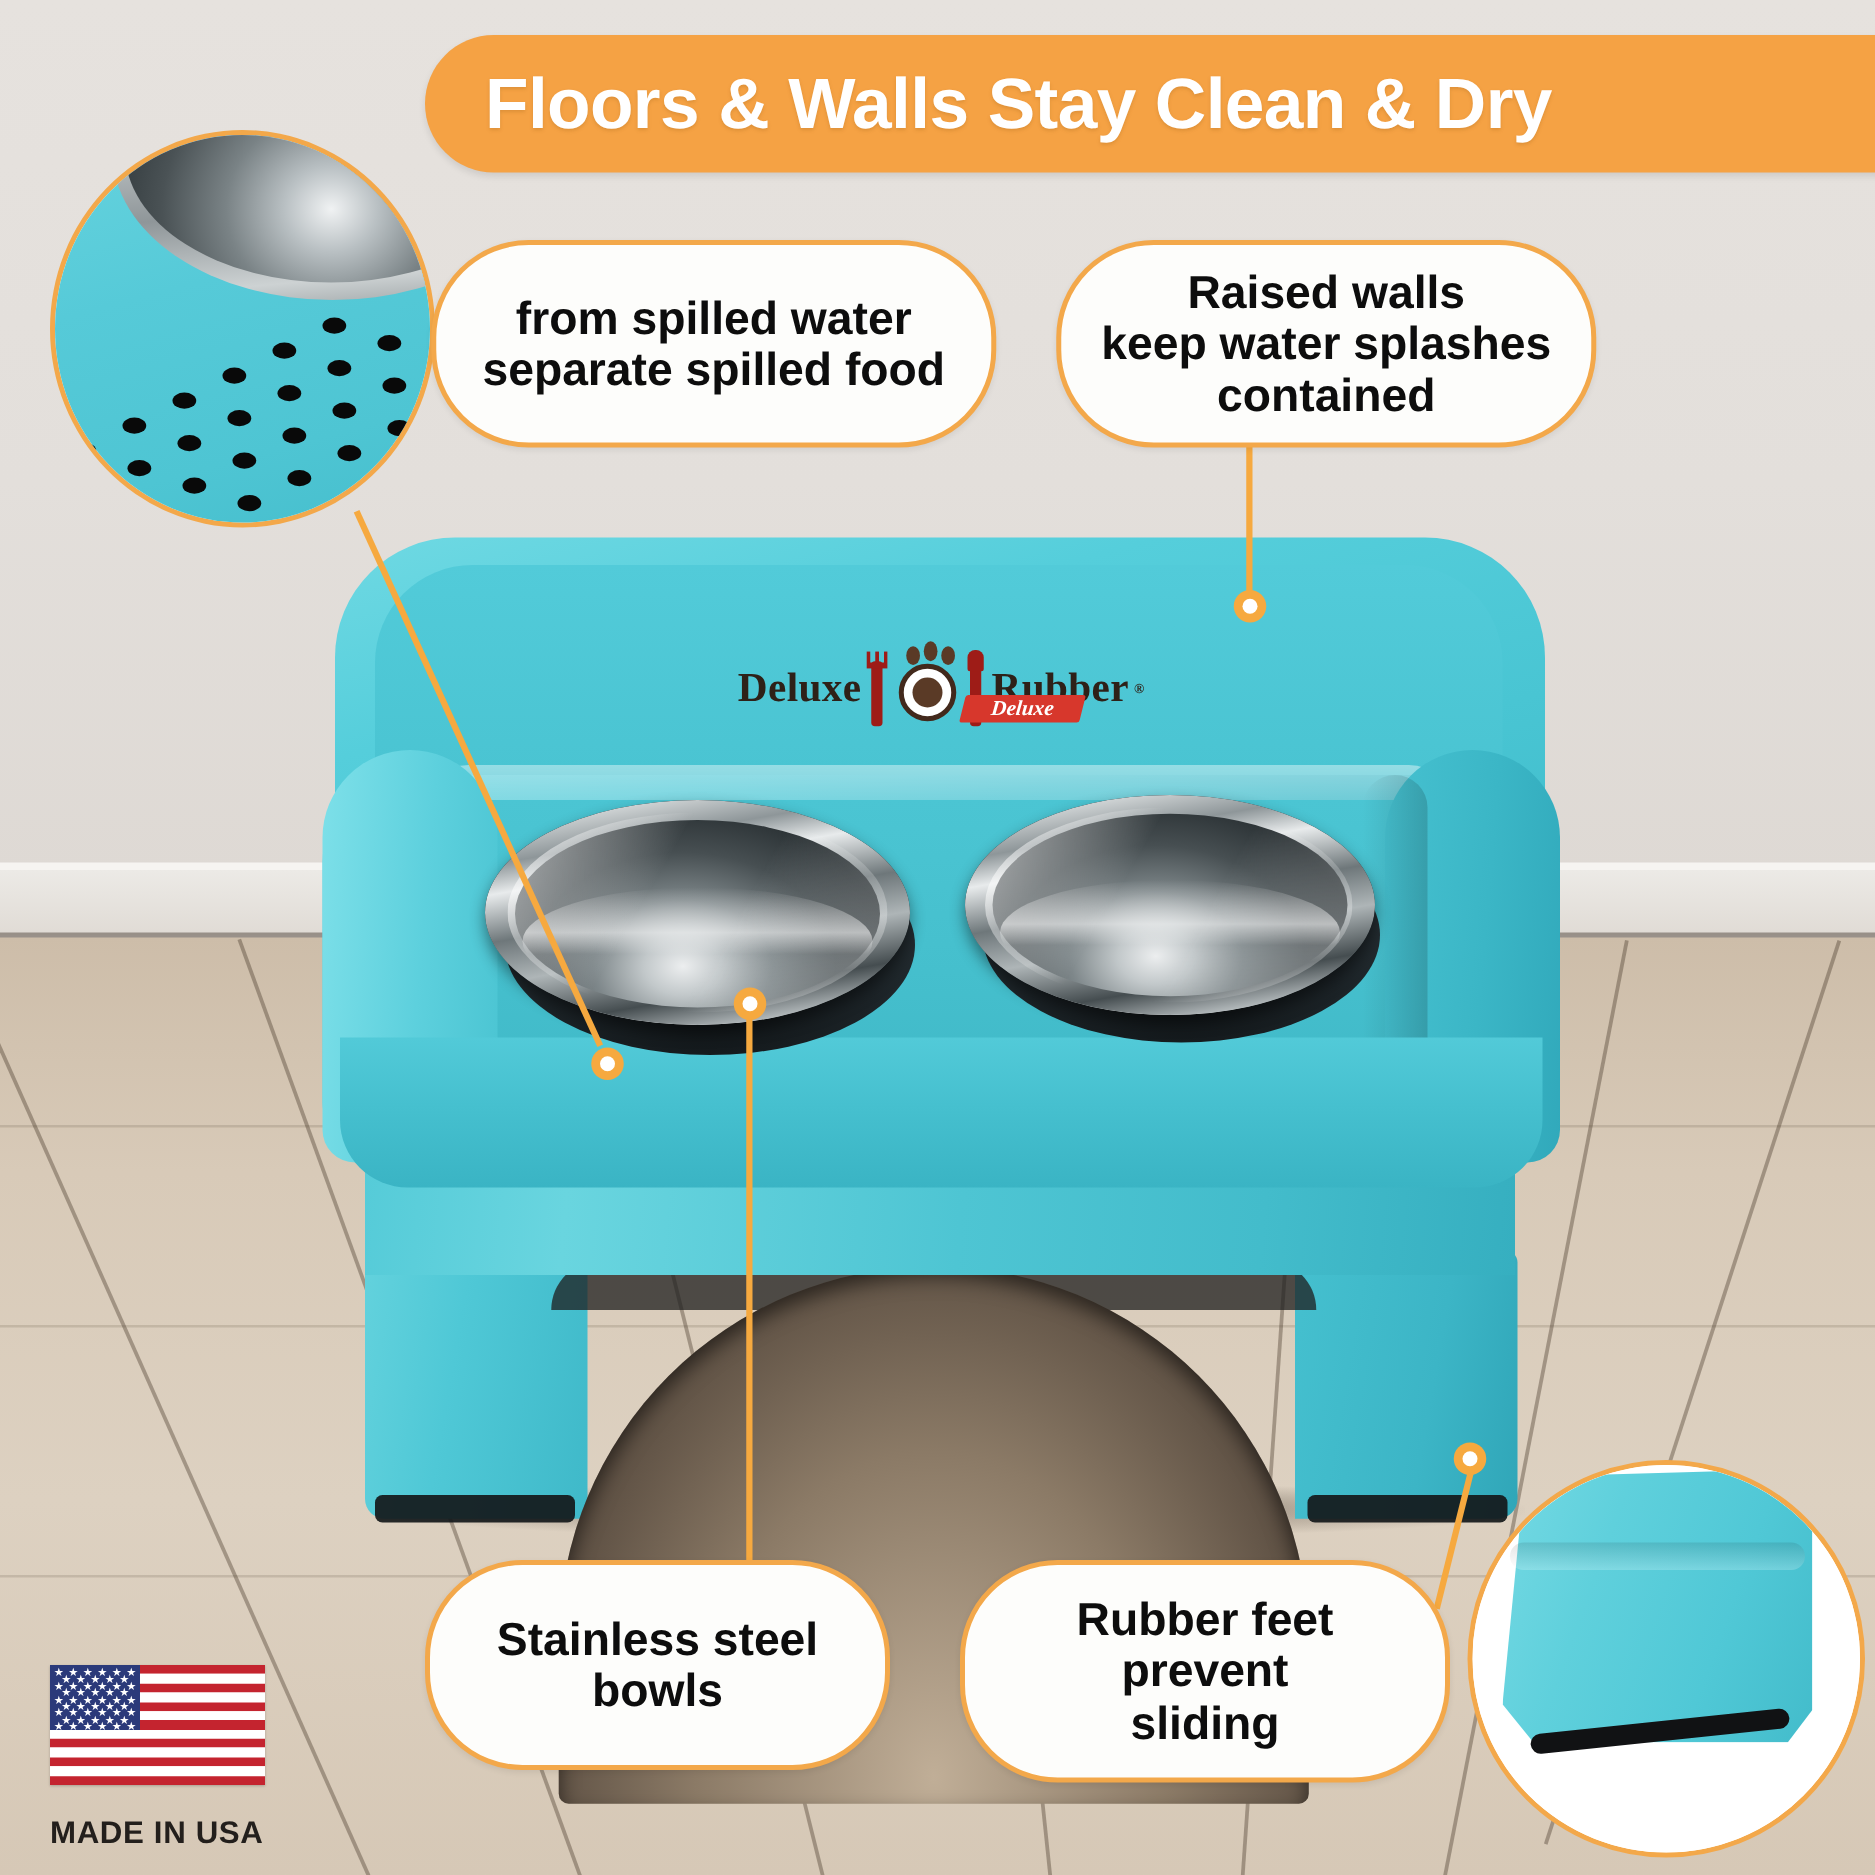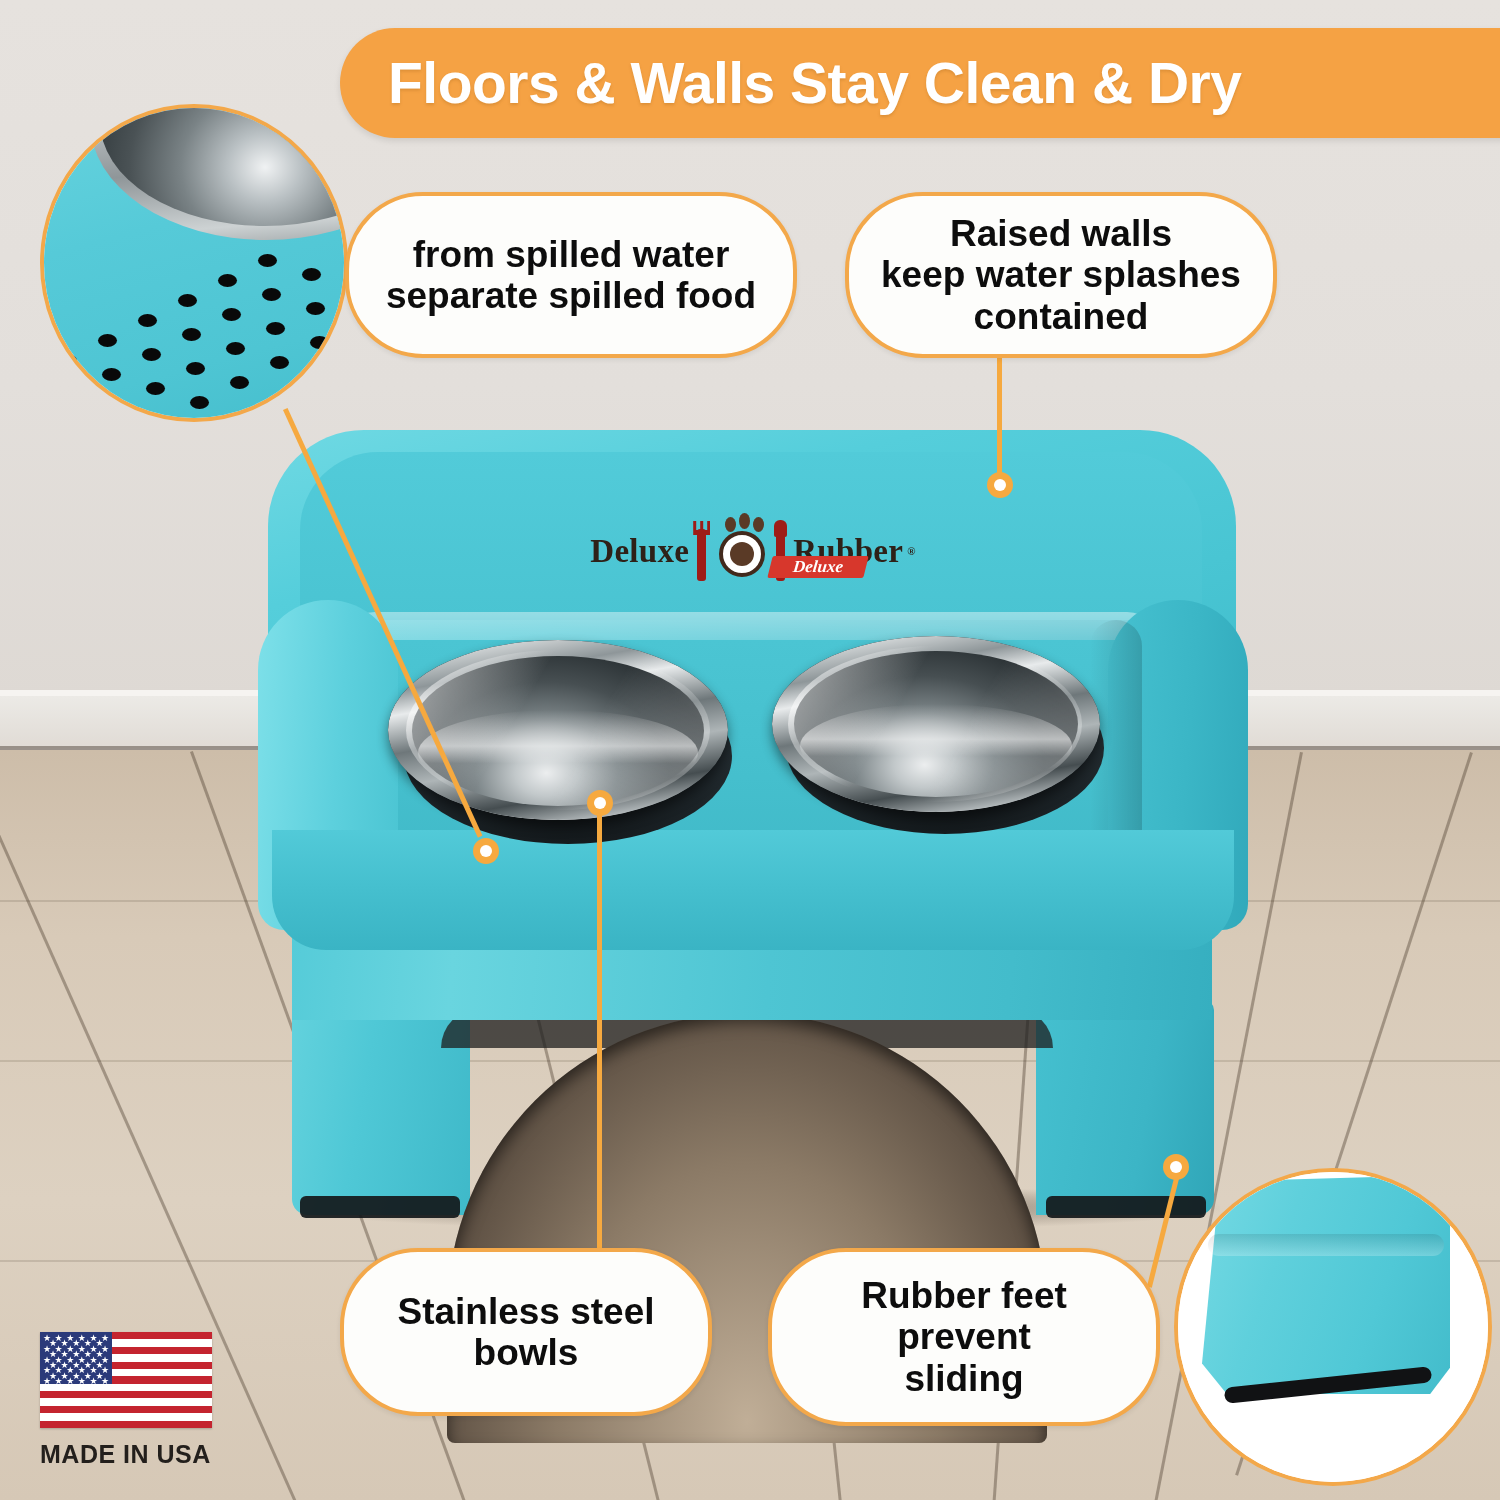--- a/index.html
+++ b/index.html
@@ -224,21 +224,21 @@
   .rf-rubber{position:absolute;left:46px;top:205px;width:208px;height:16px;
      background:#111214;border-radius:9px;transform:rotate(-6deg);}
 
   
   #usa{position:absolute;left:40px;top:1332px;width:182px;height:136px;z-index:50;}
   .flag{position:relative;width:172px;height:96px;background:#ffffff;
         box-shadow:0 1px 2px rgba(0,0,0,.22);}
   .stripe{position:absolute;left:0;width:172px;height:7.38px;background:#c4242f;}
   .canton{position:absolute;left:0;top:0;width:72px;height:51.7px;background:#2b3a7a;}
   .star{position:absolute;color:#fff;font-size:9px;line-height:9px;}
-  .usa-txt{margin-top:12px;font-weight:bold;font-size:25px;color:#231f1c;
+  .usa-txt{margin-top:24px;font-weight:bold;font-size:25px;color:#231f1c;
         letter-spacing:.5px;font-family:"Liberation Sans",sans-serif;}
 </style>
 </head>
 <body>
 
 <div id="stage">
 
   <div class="wall"></div>
   <div class="baseboard"></div>
   <div class="baseboard2"></div>

